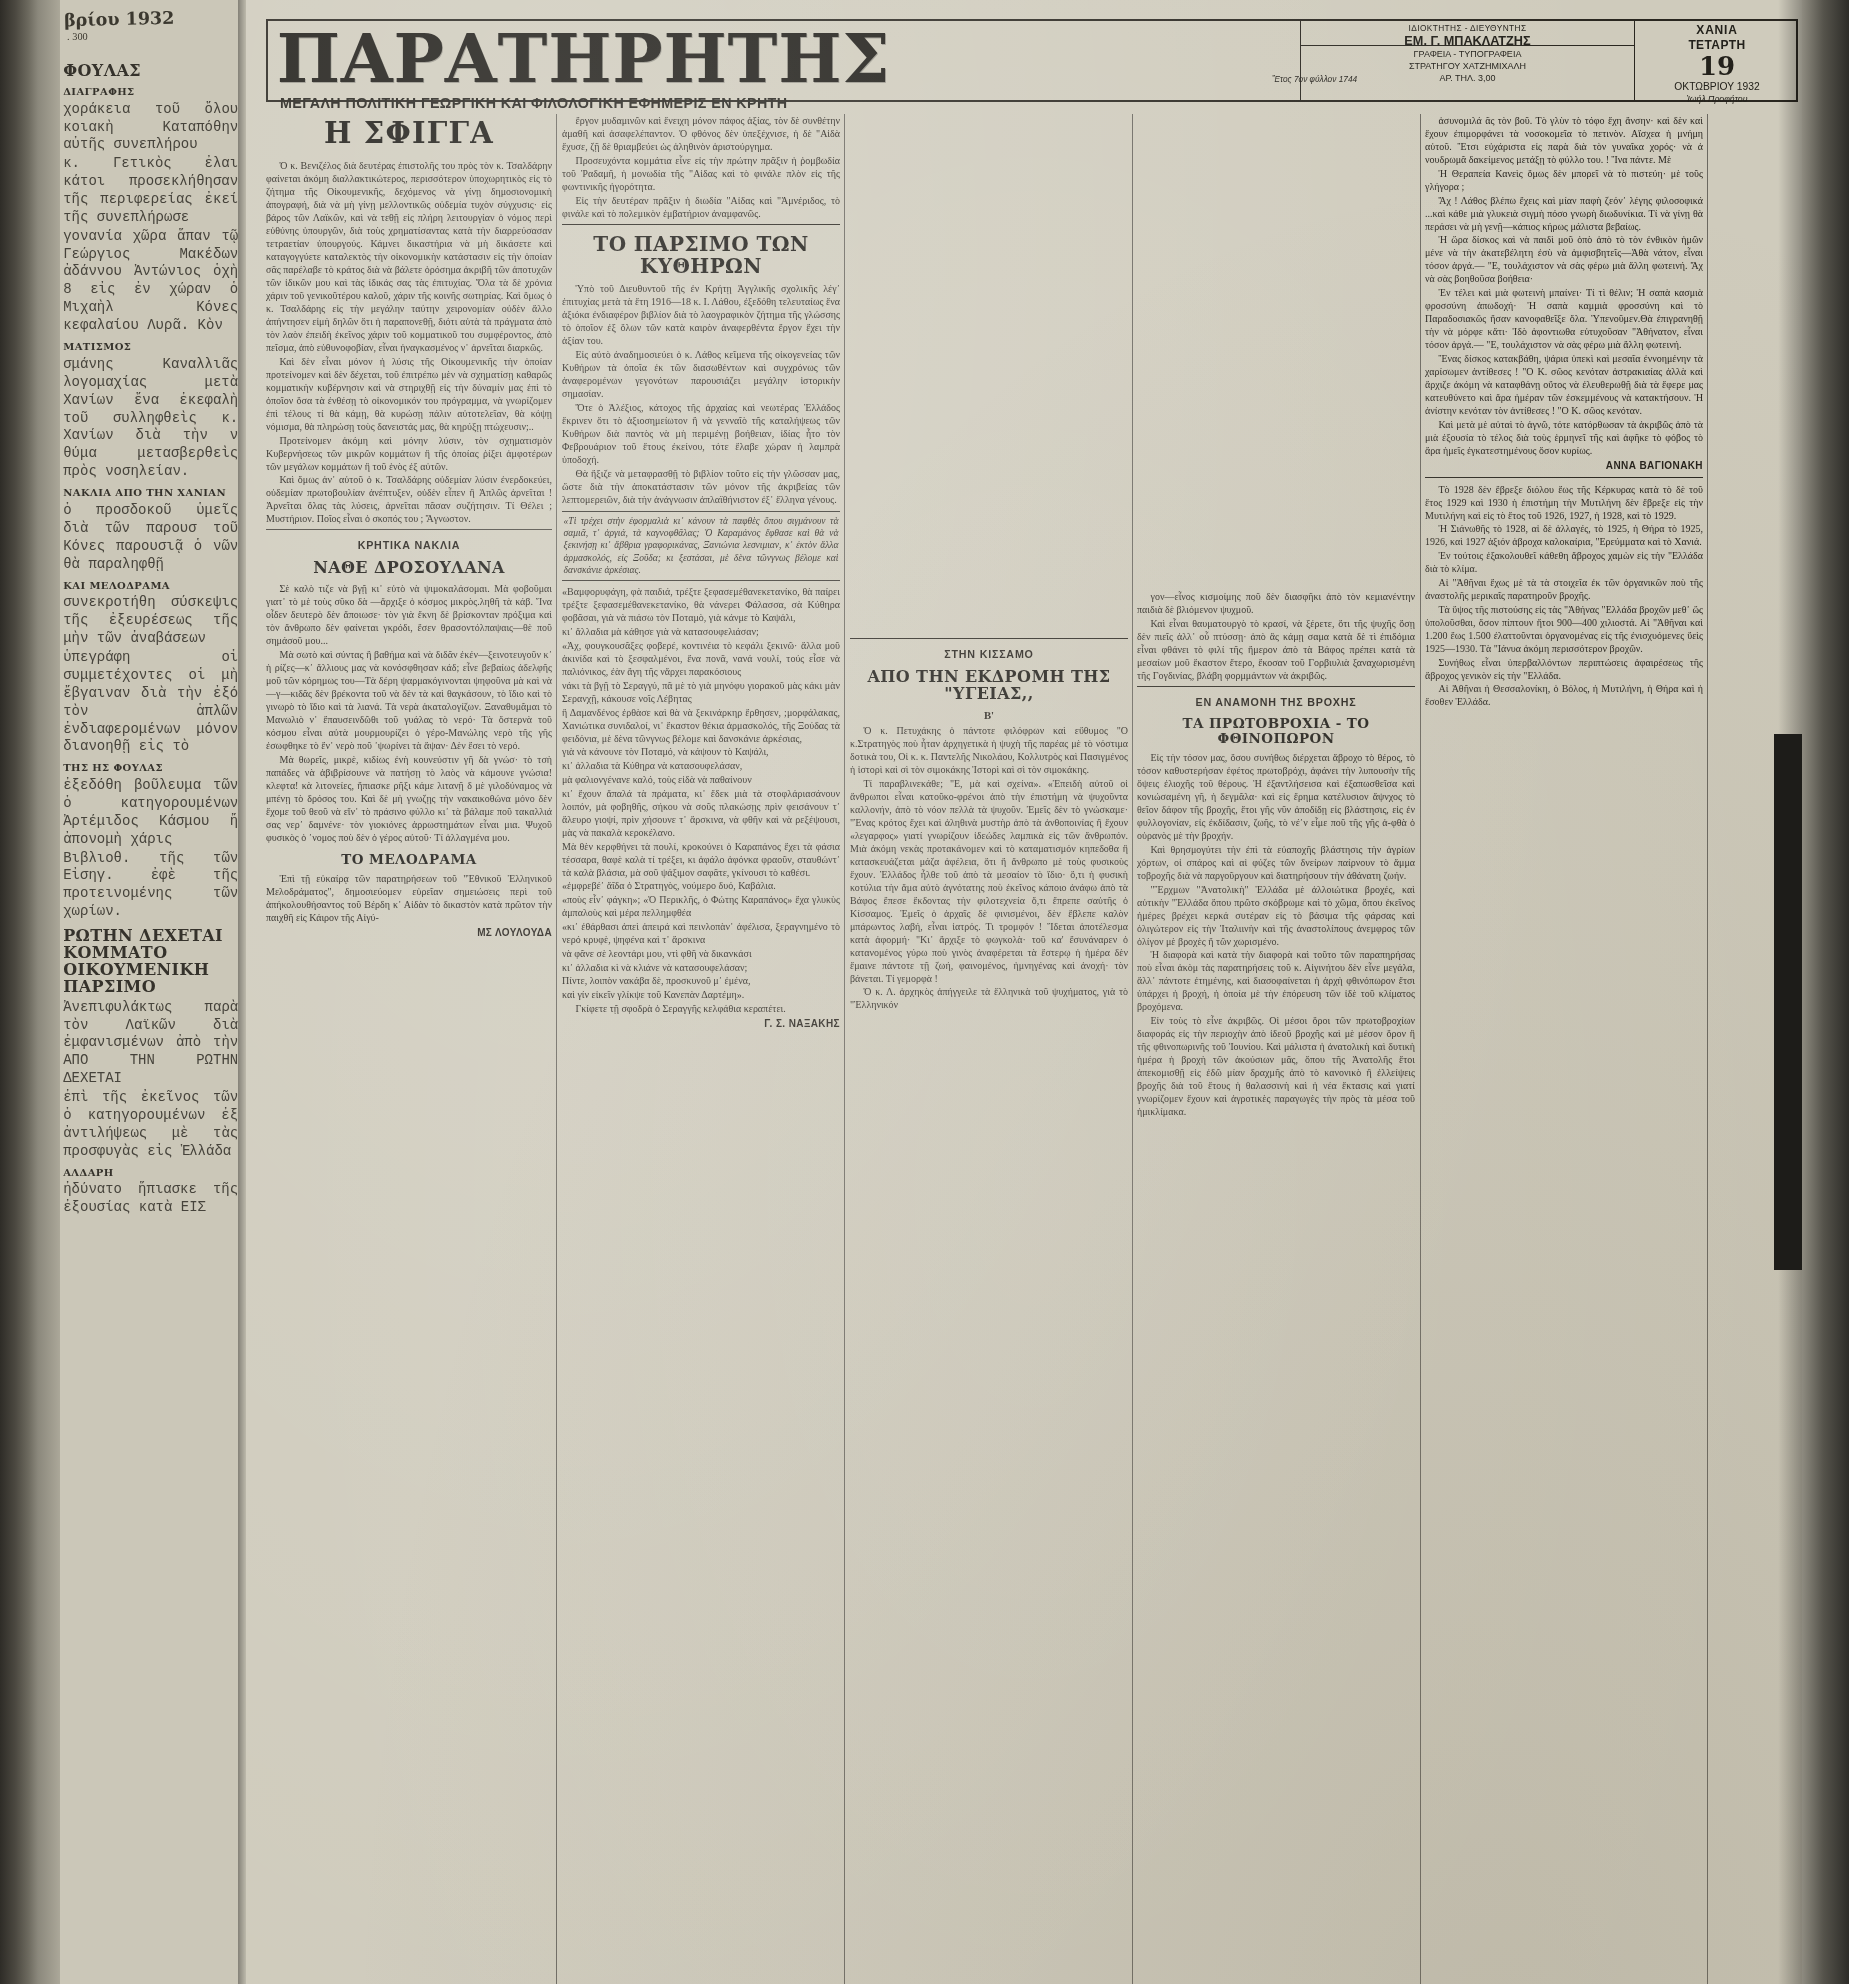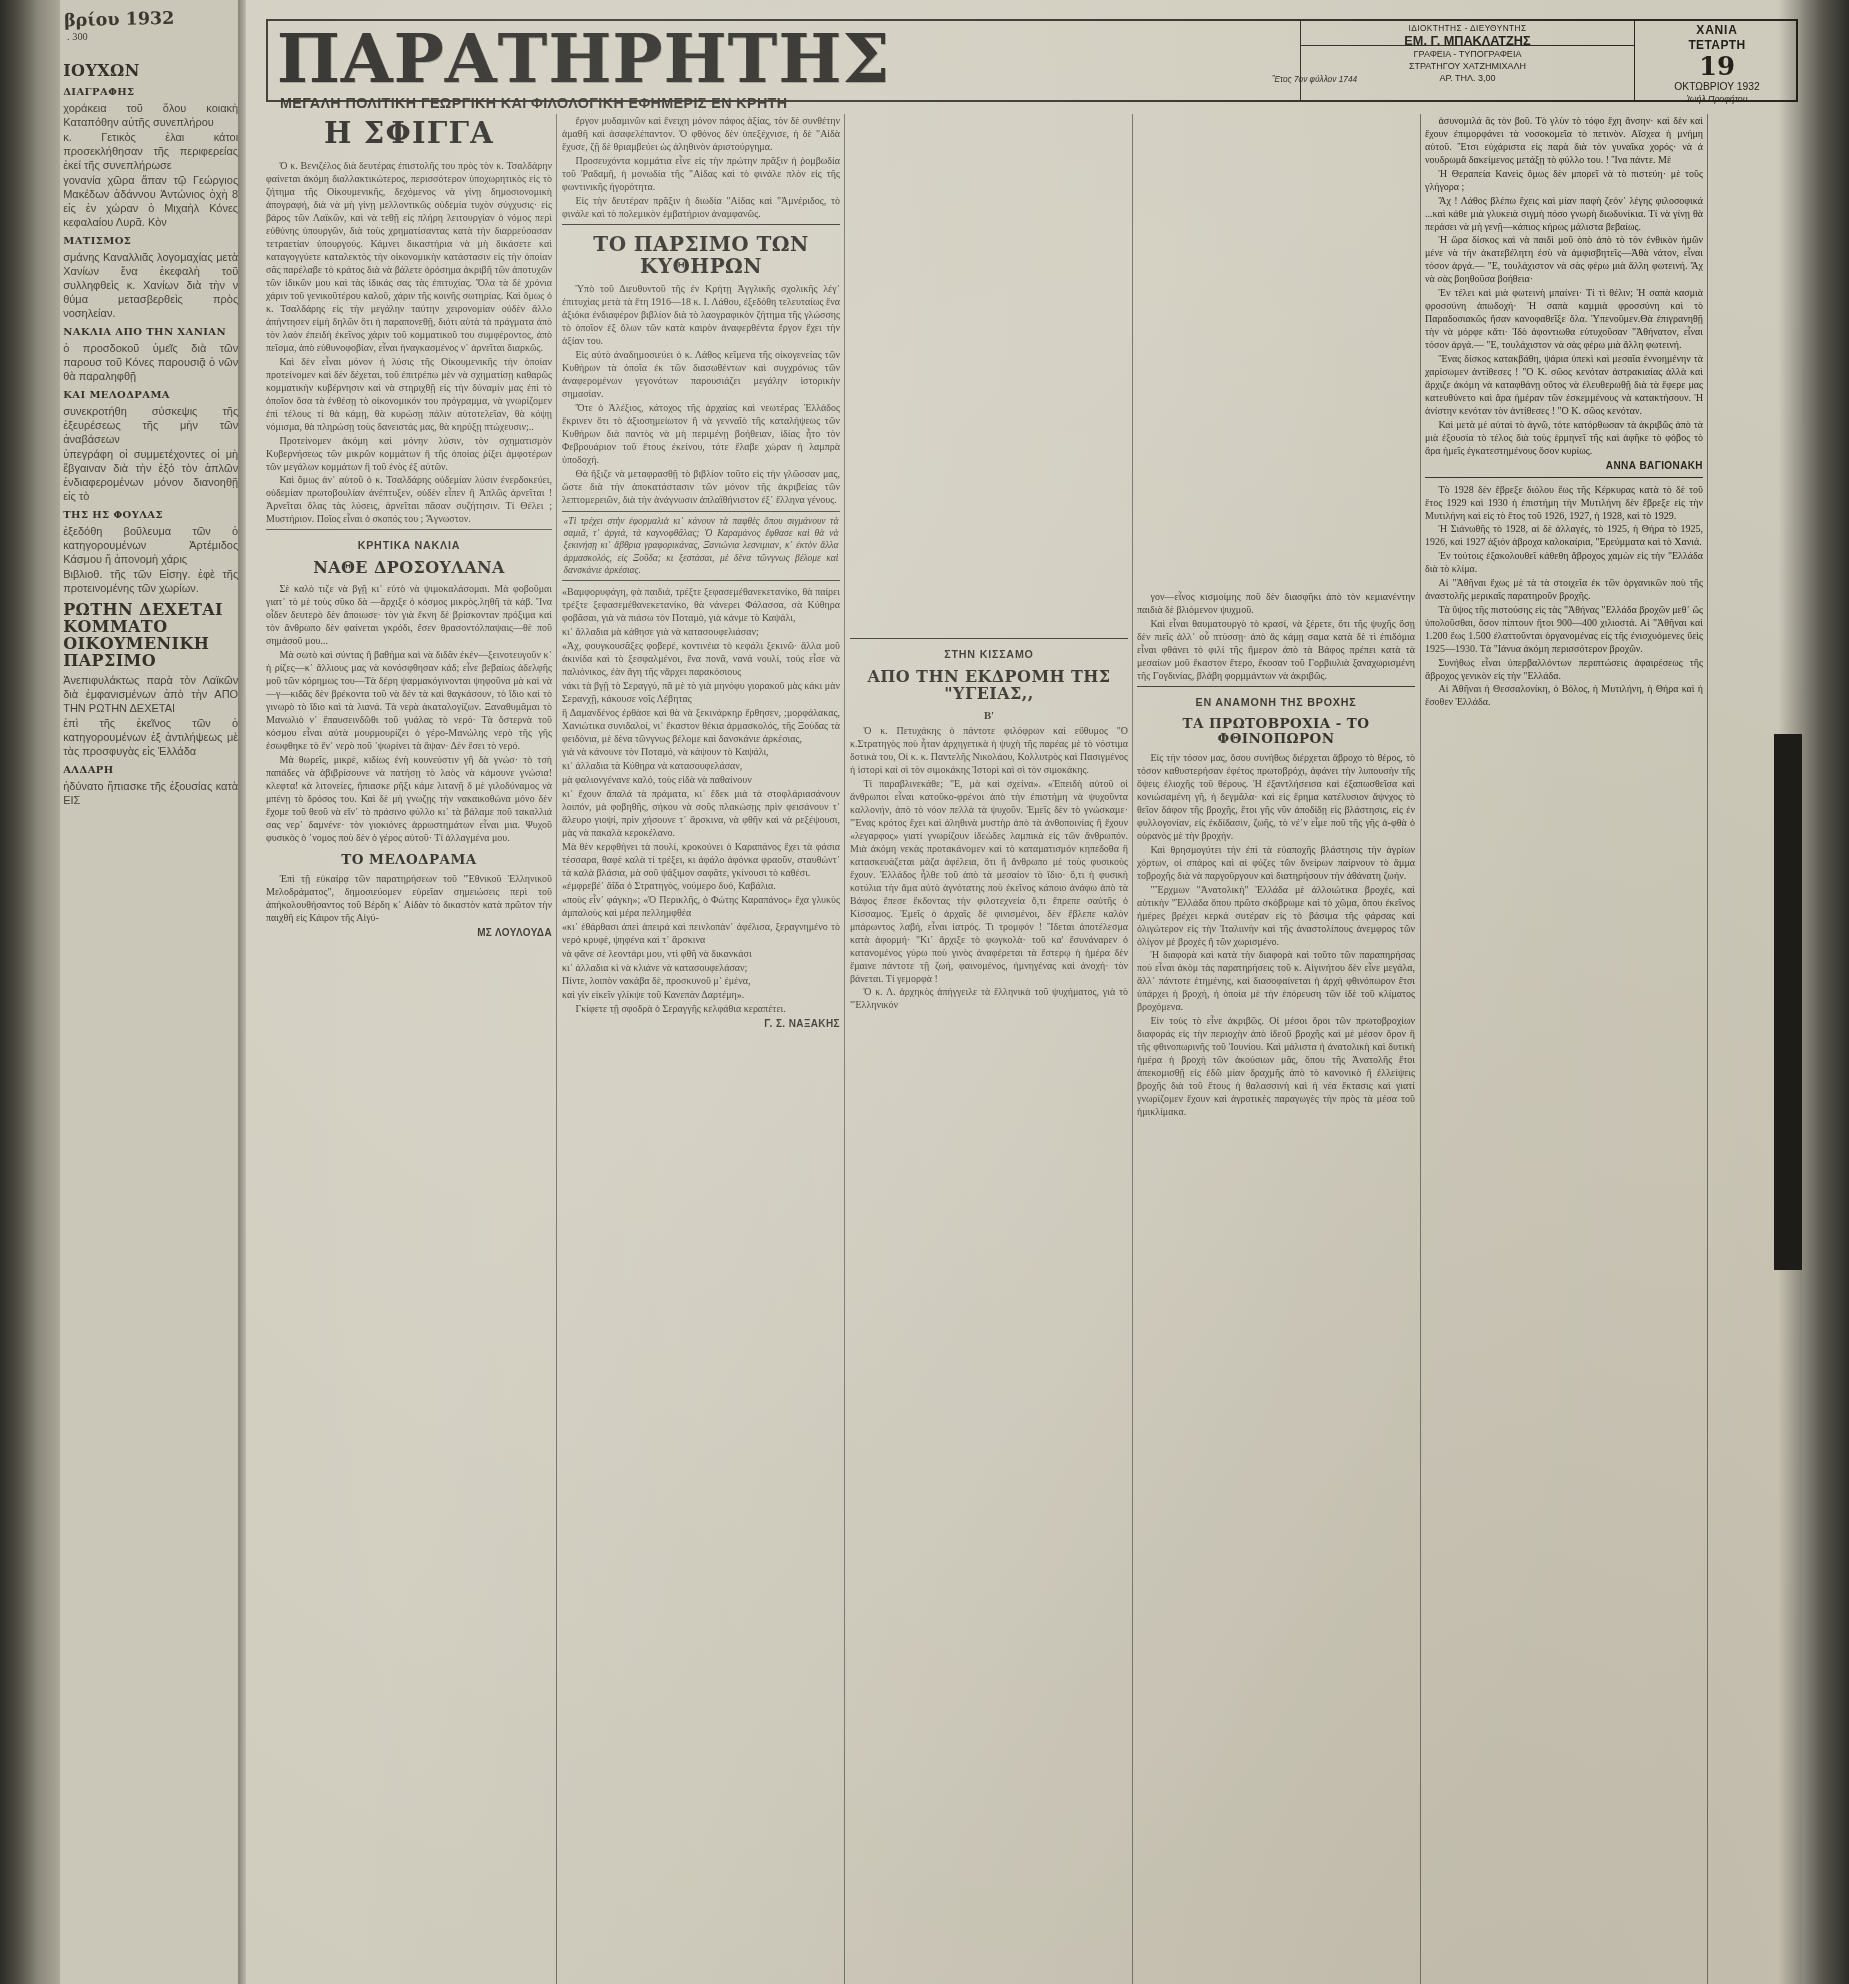--- a/index.html
+++ b/index.html
@@ -143,22 +143,22 @@
     text-align:right;margin:3.2px 0 5.6px 0;letter-spacing:0.4px;
   }
   .center{text-align:center;}
   .boxquote{
     border-top:0.8px solid #3a3730;border-bottom:0.8px solid #3a3730;
     padding:3.2px 1.6px;margin:4.8px 0;
     font-style:italic;font-size:9.5px;line-height:1.3;text-align:justify;
   }
   
   .lp-line{
-    font-family:Liberation Sans, sans-serif;color:#46433b;
-    font-size:11px;line-height:1.28;margin:0 0 0.8px 0;text-align:justify;
+    font-family:Liberation Mono, monospace;color:#46433b;
+    font-size:14px;line-height:1.28;margin:0 0 0.8px 0;text-align:justify;
   }
   .lp-head{
     font-family:"DejaVu Serif",serif;font-weight:bold;color:#35322b;
     font-size:16px;line-height:1.05;margin:7.1px 0 3.2px 0;letter-spacing:0.4px;
   }
   .lp-head.sm{font-size:10px;}
   .lp-date{
     position:absolute;left:4px;top:8.7px;
     font-family:"DejaVu Serif",serif;font-weight:bold;font-size:17.5px;color:#3b382f;
     transform:rotate(-1.2deg);
@@ -181,21 +181,21 @@
 <body>
 
 <div id="page">
   <div class="gutter"></div>
   <div class="gutter2"></div>
 
   <div class="leftpage">
     <div class="lp-date">βρίου 1932</div>
     <div class="lp-date2">. 300</div>
     <div class="lp-body">
-      <div class="lp-head">ΙΟΥΧΩΝ</div>
+      <div class="lp-head">ΦΟΥΛΑΣ</div>
       <div class="lp-head sm">ΔΙΑΓΡΑΦΗΣ</div>
       <p class="lp-line">χοράκεια τοῦ ὅλου κοιακὴ Καταπόθην αὐτῆς συνεπλήρου</p>
       <p class="lp-line">κ. Γετικὸς ἐλαι κάτοι προσεκλήθησαν τῆς περιφερείας ἐκεί τῆς συνεπλήρωσε</p>
       <p class="lp-line">γονανία χῶρα ἅπαν τῷ Γεώργιος Μακέδων ἀδάννου Ἀντώνιος ὁχὴ 8 εἰς ἐν χώραν ὁ Μιχαὴλ Κόνες κεφαλαίου Λυρᾶ. Κὸν</p>
       <div class="lp-head sm">ΜΑΤΙΣΜΟΣ</div>
       <p class="lp-line">σμάνης Καναλλιᾶς λογομαχίας μετὰ Χανίων ἕνα ἐκεφαλὴ τοῦ συλληφθεὶς κ. Χανίων διὰ τὴν ν θύμα μετασβερθεὶς πρὸς νοσηλείαν.</p>
       <div class="lp-head sm">ΝΑΚΛΙΑ ΑΠΟ ΤΗΝ ΧΑΝΙΑΝ</div>
       <p class="lp-line">ὁ προσδοκοῦ ὑμεῖς διὰ τῶν παρουσ τοῦ Κόνες παρουσιᾷ ὁ νῶν θὰ παραληφθῇ</p>
       <div class="lp-head sm">ΚΑΙ ΜΕΛΟΔΡΑΜΑ</div>
       <p class="lp-line">συνεκροτήθη σύσκεψις τῆς ἐξευρέσεως τῆς μὴν τῶν ἀναβάσεων</p>

